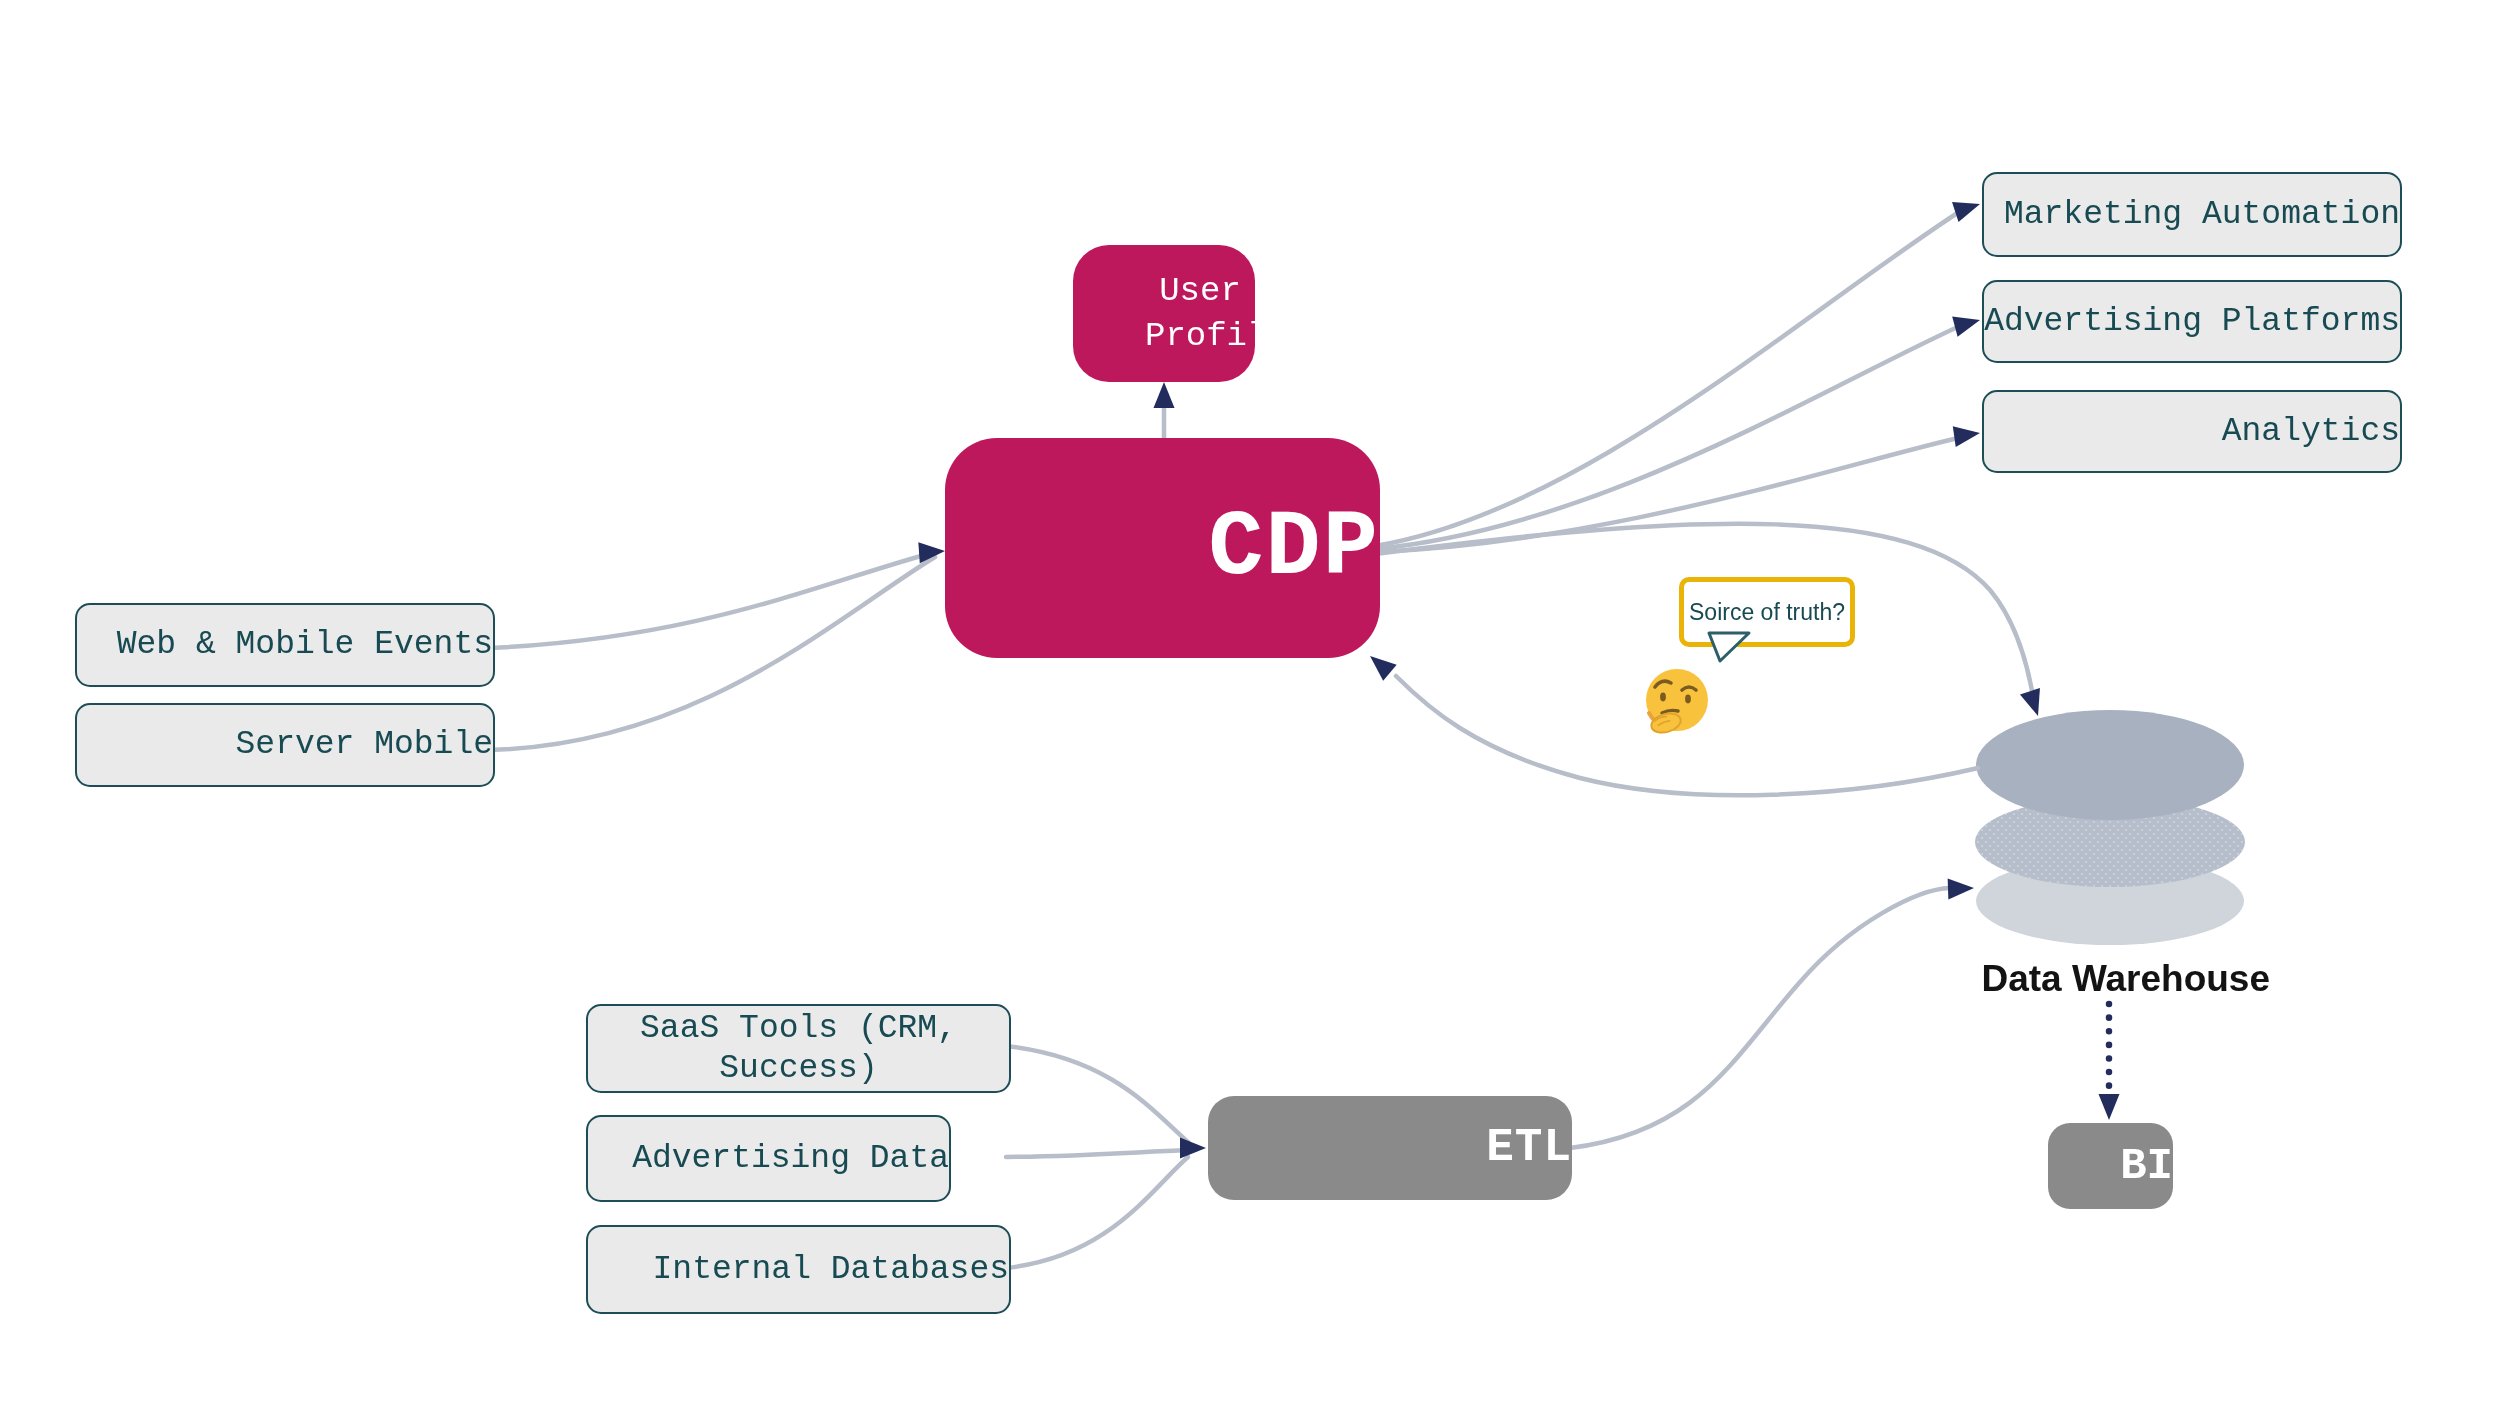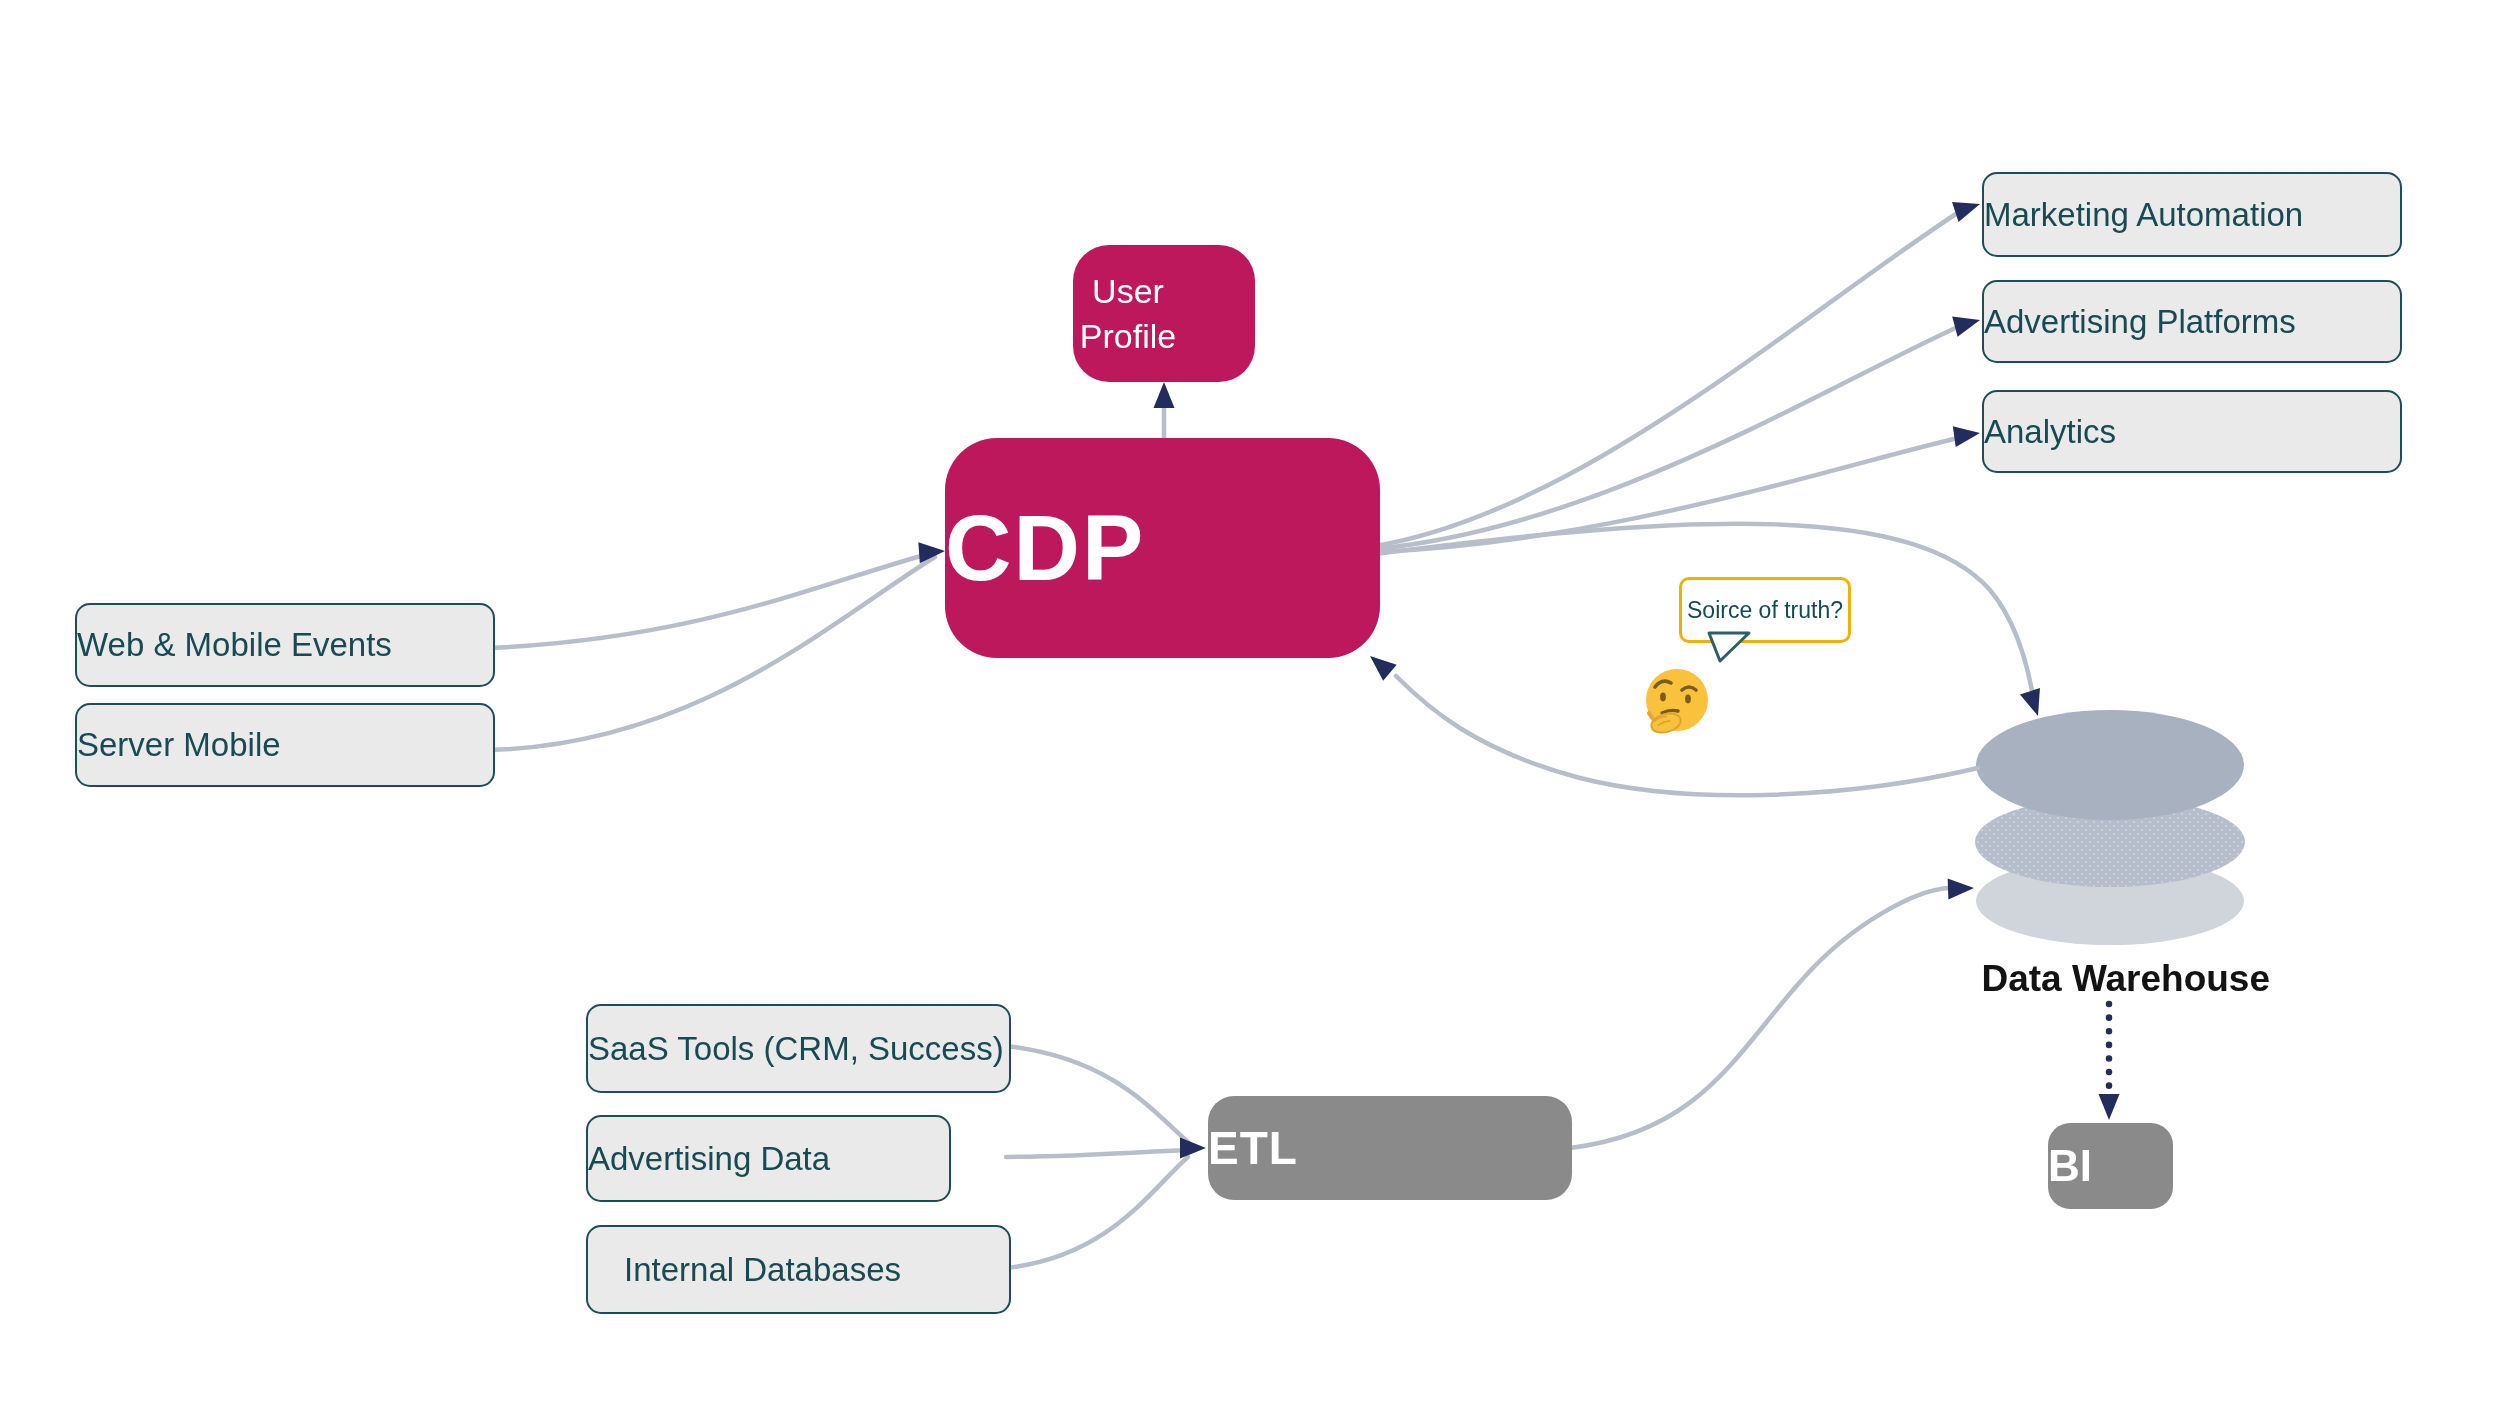--- a/index.html
+++ b/index.html
@@ -2,35 +2,35 @@
 <html><head>
 <meta charset="utf-8">
 <style>
   html,body{margin:0;padding:0;background:#ffffff;}
   body{width:2493px;height:1409px;overflow:hidden;
        font-family:"Liberation Sans","DejaVu Sans",sans-serif;}
   .canvas{position:relative;width:2493px;height:1409px;background:#ffffff;}
   svg.layer{position:absolute;left:0;top:0;}
   #edge-layer{z-index:0;}
   #overlay-layer{z-index:2;pointer-events:none;}
-  .node{position:absolute;z-index:1;display:flex;align-items:center;justify-content:flex-start;
-        box-sizing:border-box;text-align:center;cursor:default;}
+  .node{position:absolute;z-index:1;display:flex;align-items:center;justify-content:flex-end;
+        box-sizing:border-box;text-align:center;cursor:default;font-family:Liberation Mono, monospace;}
   .node .lbl{display:block;}
   .gray-node{background:#e9eae9;border:2.5px solid #1d4e57;border-radius:15px;
              color:#174a52;font-size:33px;line-height:1.2;}
   .dark-node{background:#be185d;color:#ffffff;}
   .mid-node{background:#8a8a8a;color:#ffffff;font-weight:bold;}
   #node-cdp{font-size:92px;font-weight:bold;border-radius:52px;letter-spacing:2px;}
   #node-user-profile{font-size:34px;border-radius:36px;line-height:1.32;}
   #node-user-profile .lbl{width:110px;}
   #node-etl{font-size:46px;border-radius:26px;letter-spacing:1px;}
   #node-bi{font-size:44px;border-radius:22px;}
   .dw-label{position:absolute;z-index:1;width:320px;text-align:right;
             font-size:37px;font-weight:bold;color:#131313;}
-  .speech-bubble{position:absolute;z-index:1;background:#ffffff;border:3px solid #eab308;
+  .speech-bubble{position:absolute;z-index:1;background:#ffffff;border:5px solid #eab308;
                  border-radius:10px;color:#174a52;font-size:23px;
                  display:flex;align-items:center;justify-content:center;}
 </style>
 </head>
 <body>
 
 <div class="canvas">
 
   <svg id="edge-layer" class="layer" width="2493" height="1409" viewBox="0 0 2493 1409">
     <defs>

